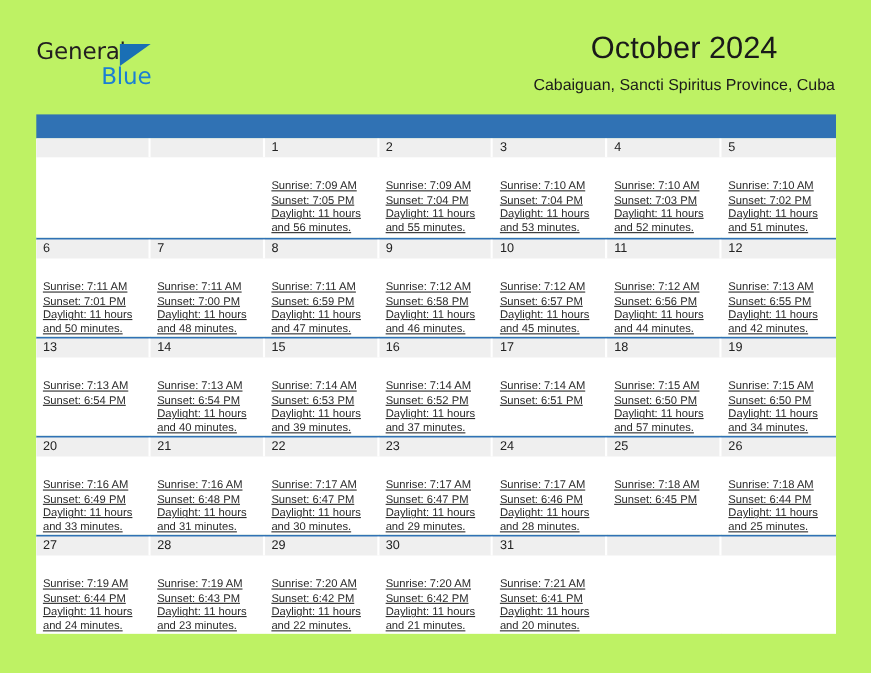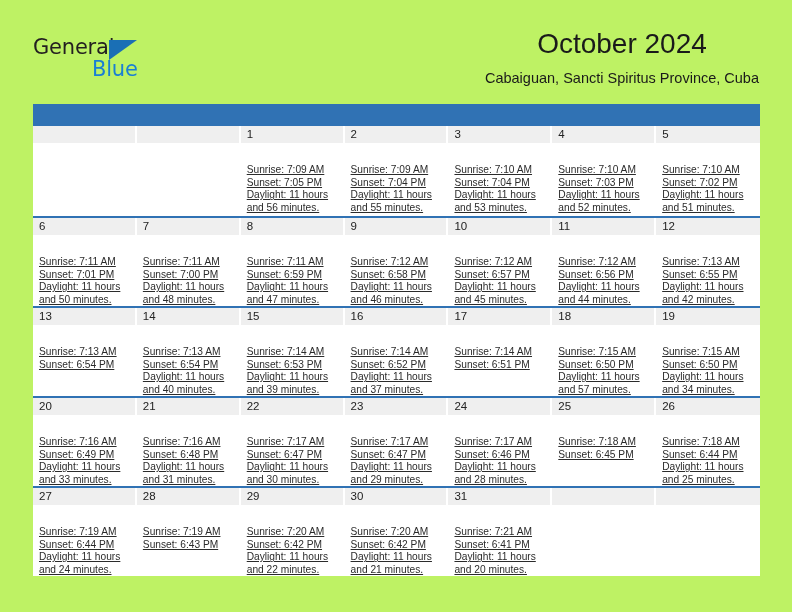--- a/index.html
+++ b/index.html
@@ -453,20 +453,21 @@
               <div class="daylight">Daylight: 11 hours and 24 minutes.</div>
             </div>
           </div>
           <div class="day-cell">
             <div class="day-number-band">
               <span class="day-number">28</span>
             </div>
             <div class="day-info">
               <div>Sunrise: 7:19 AM</div>
               <div>Sunset: 6:43 PM</div>
+              <div class="daylight">Daylight: 11 hours and 23 minutes.</div>
             </div>
           </div>
           <div class="day-cell">
             <div class="day-number-band">
               <span class="day-number">29</span>
             </div>
             <div class="day-info">
               <div>Sunrise: 7:20 AM</div>
               <div>Sunset: 6:42 PM</div>
               <div class="daylight">Daylight: 11 hours and 22 minutes.</div>

